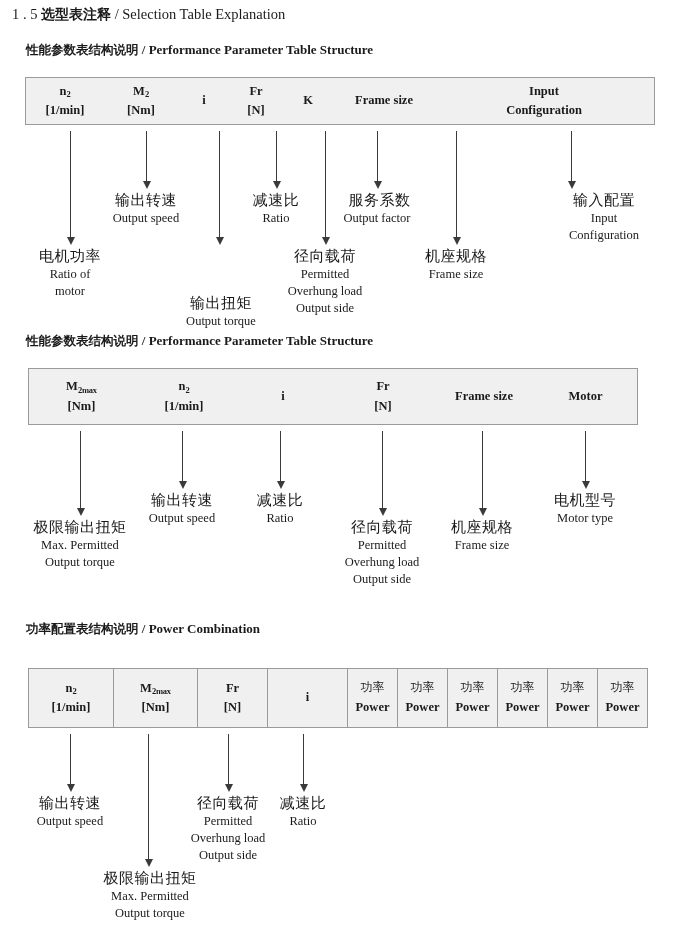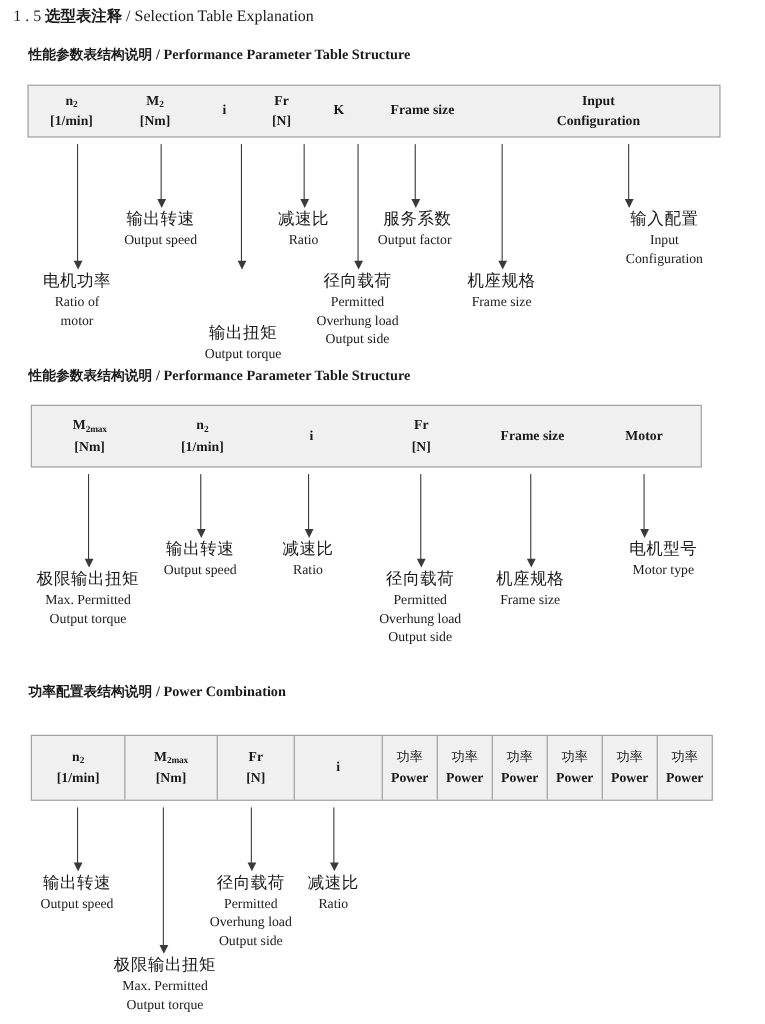--- a/index.html
+++ b/index.html
@@ -62,21 +62,21 @@
     font-family: "Liberation Serif", serif;
     font-size: 12.5px;
     line-height: 1.55;
     text-align: center;
     white-space: nowrap;
     padding: 0 1px;
   }
   .tbl.bordered .cell + .cell { border-left: 1px solid #9a9a9a; }
   .cell .l1, .cell .l2 { display: block; }
   .cell .cn-p {
-    font-family: Liberation Serif, serif;
+    font-family: Liberation Mono, monospace;
     font-weight: normal;
     font-size: 12px;
     text-align: center;
   }
   .cell sub {
     font-size: 8.5px;
     vertical-align: baseline;
     position: relative;
     top: 2.5px;
     letter-spacing: -0.2px;
@@ -263,21 +263,21 @@
 <div class="anno" style="left:382px; top:517px;">
   <span class="cn">径向载荷</span>
   <span class="en">Permitted</span>
   <span class="en">Overhung load</span>
   <span class="en">Output side</span>
 </div>
 <div class="anno" style="left:482px; top:517px;">
   <span class="cn">机座规格</span>
   <span class="en">Frame size</span>
 </div>
-<div class="anno" style="left:585px; top:490px;margin-left:18px;">
+<div class="anno" style="left:585px; top:490px;">
   <span class="cn">电机型号</span>
   <span class="en">Motor type</span>
 </div>
 
 <div class="sub-head" style="left:26px; top:621px;">
   <span class="cn">功率配置表结构说明</span>
   <span class="en">/</span>
   <span class="en">Power Combination</span>
 </div>
 

